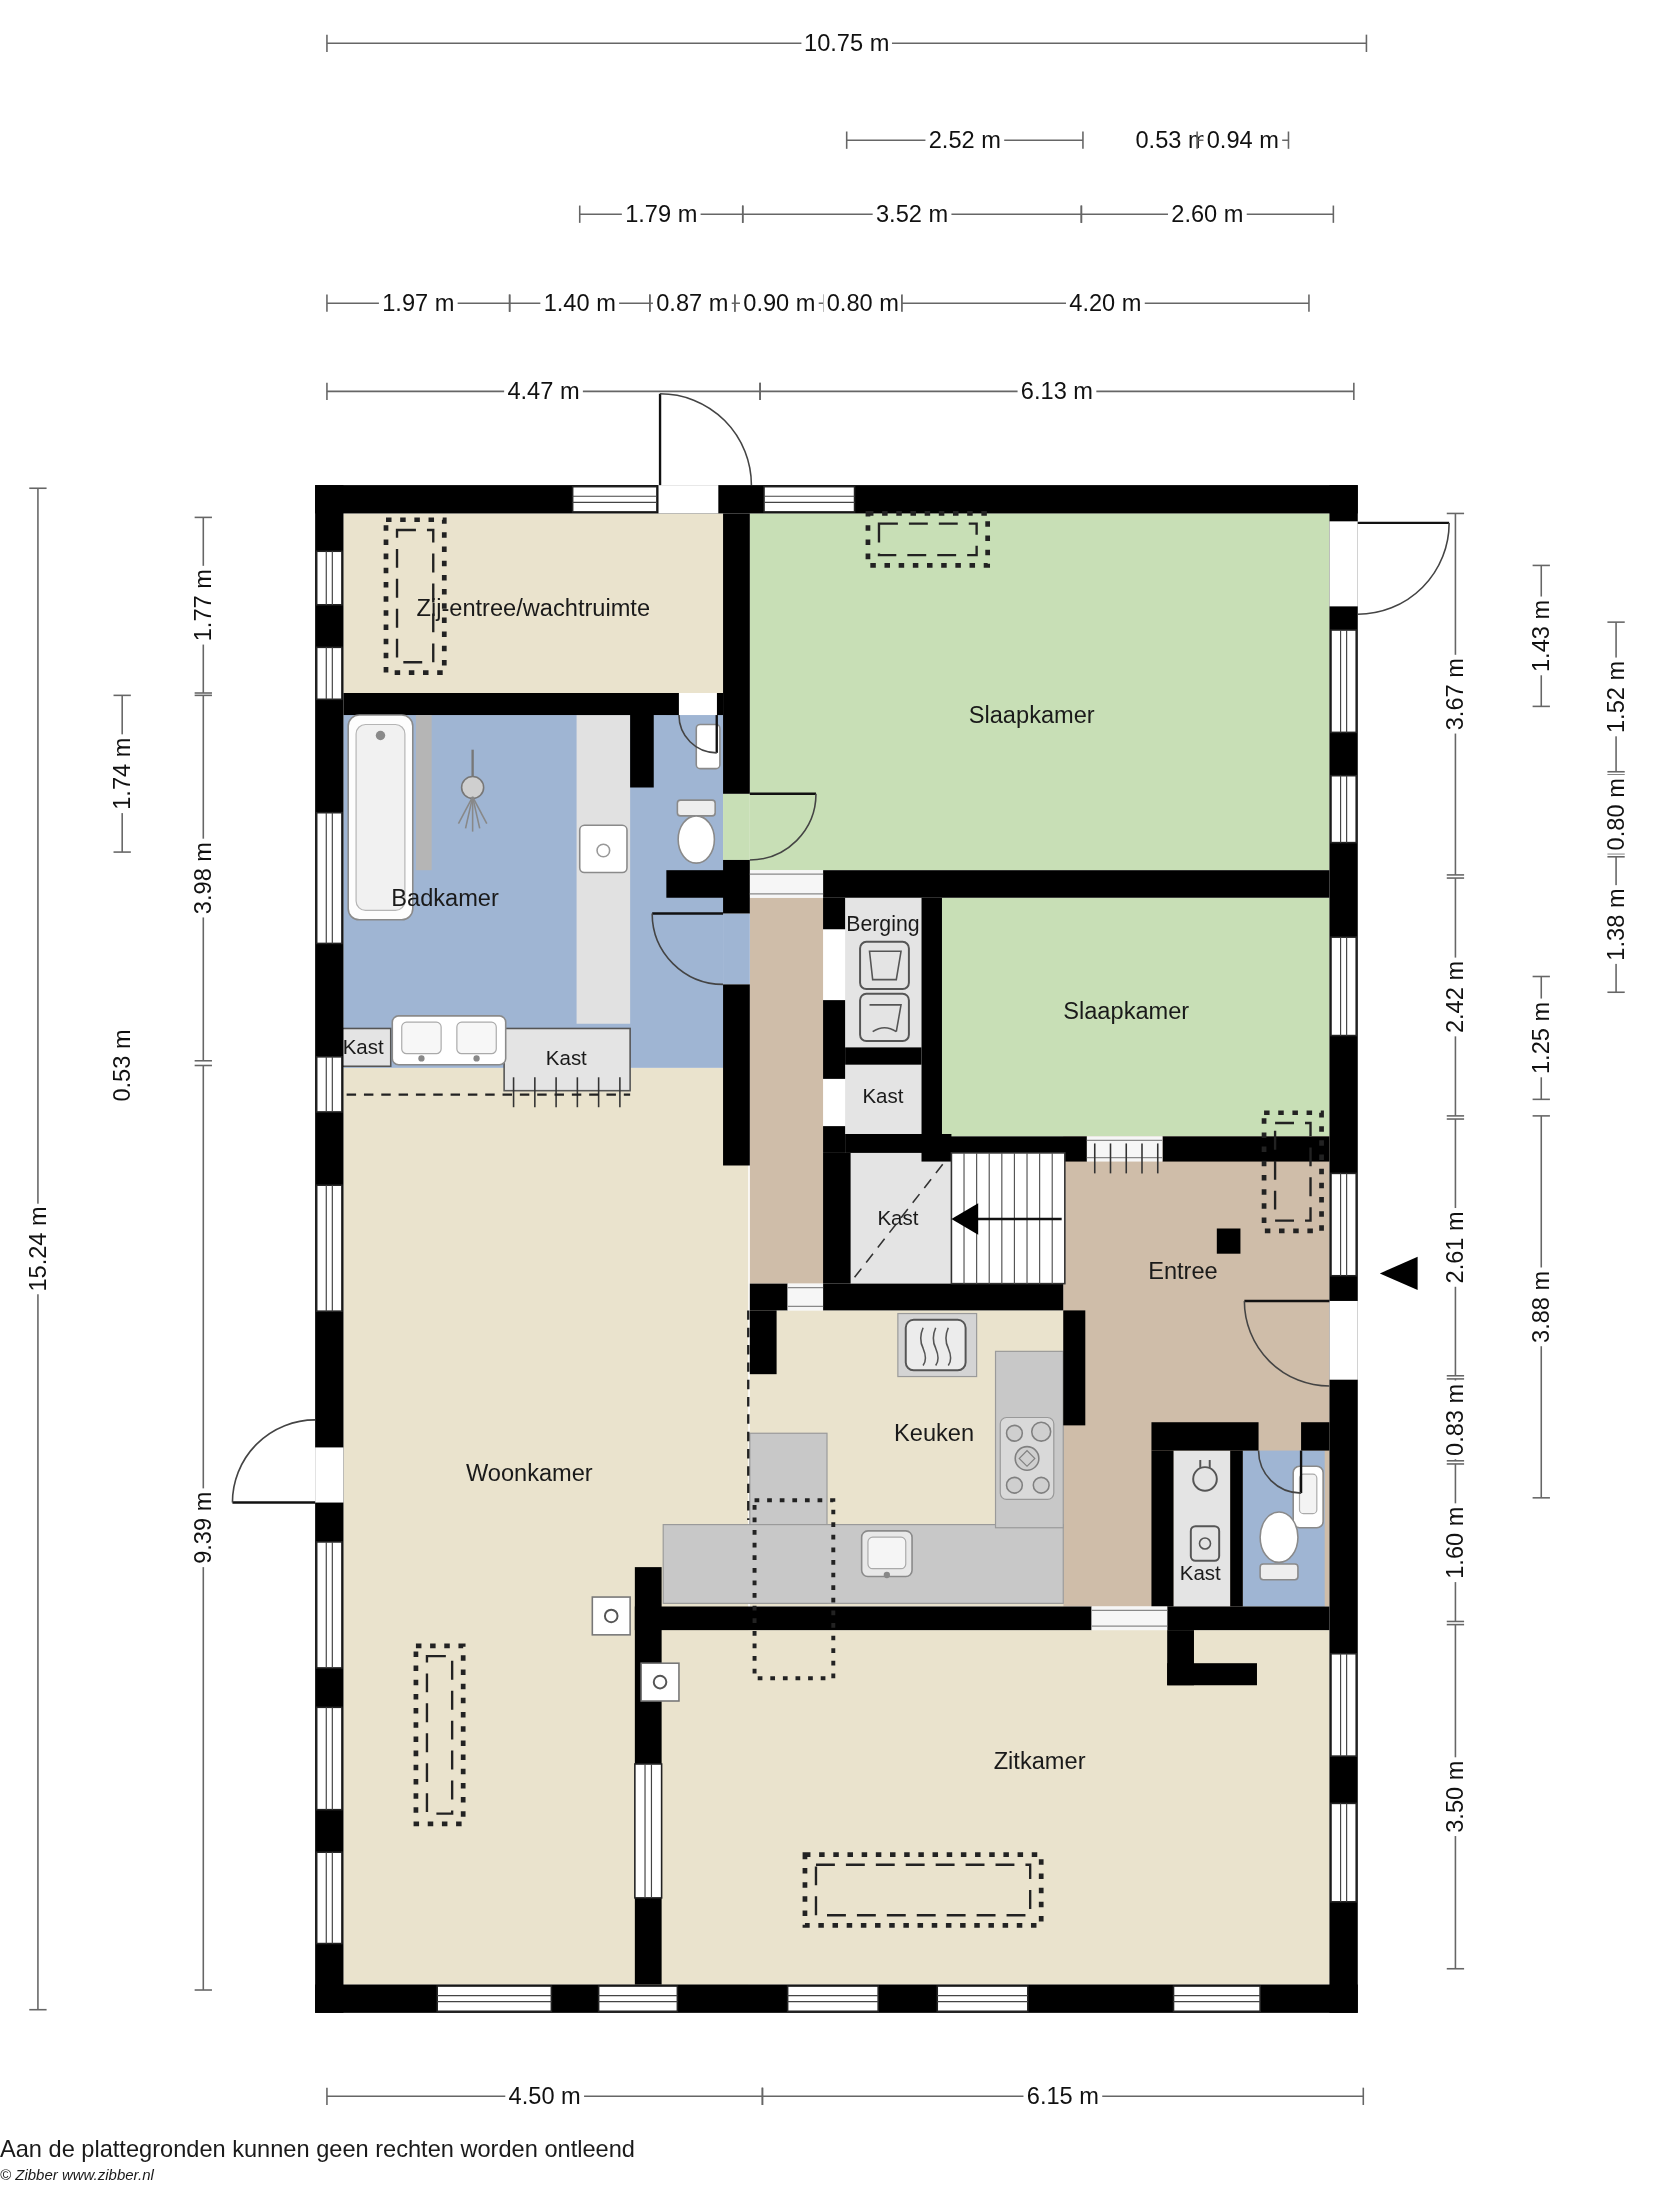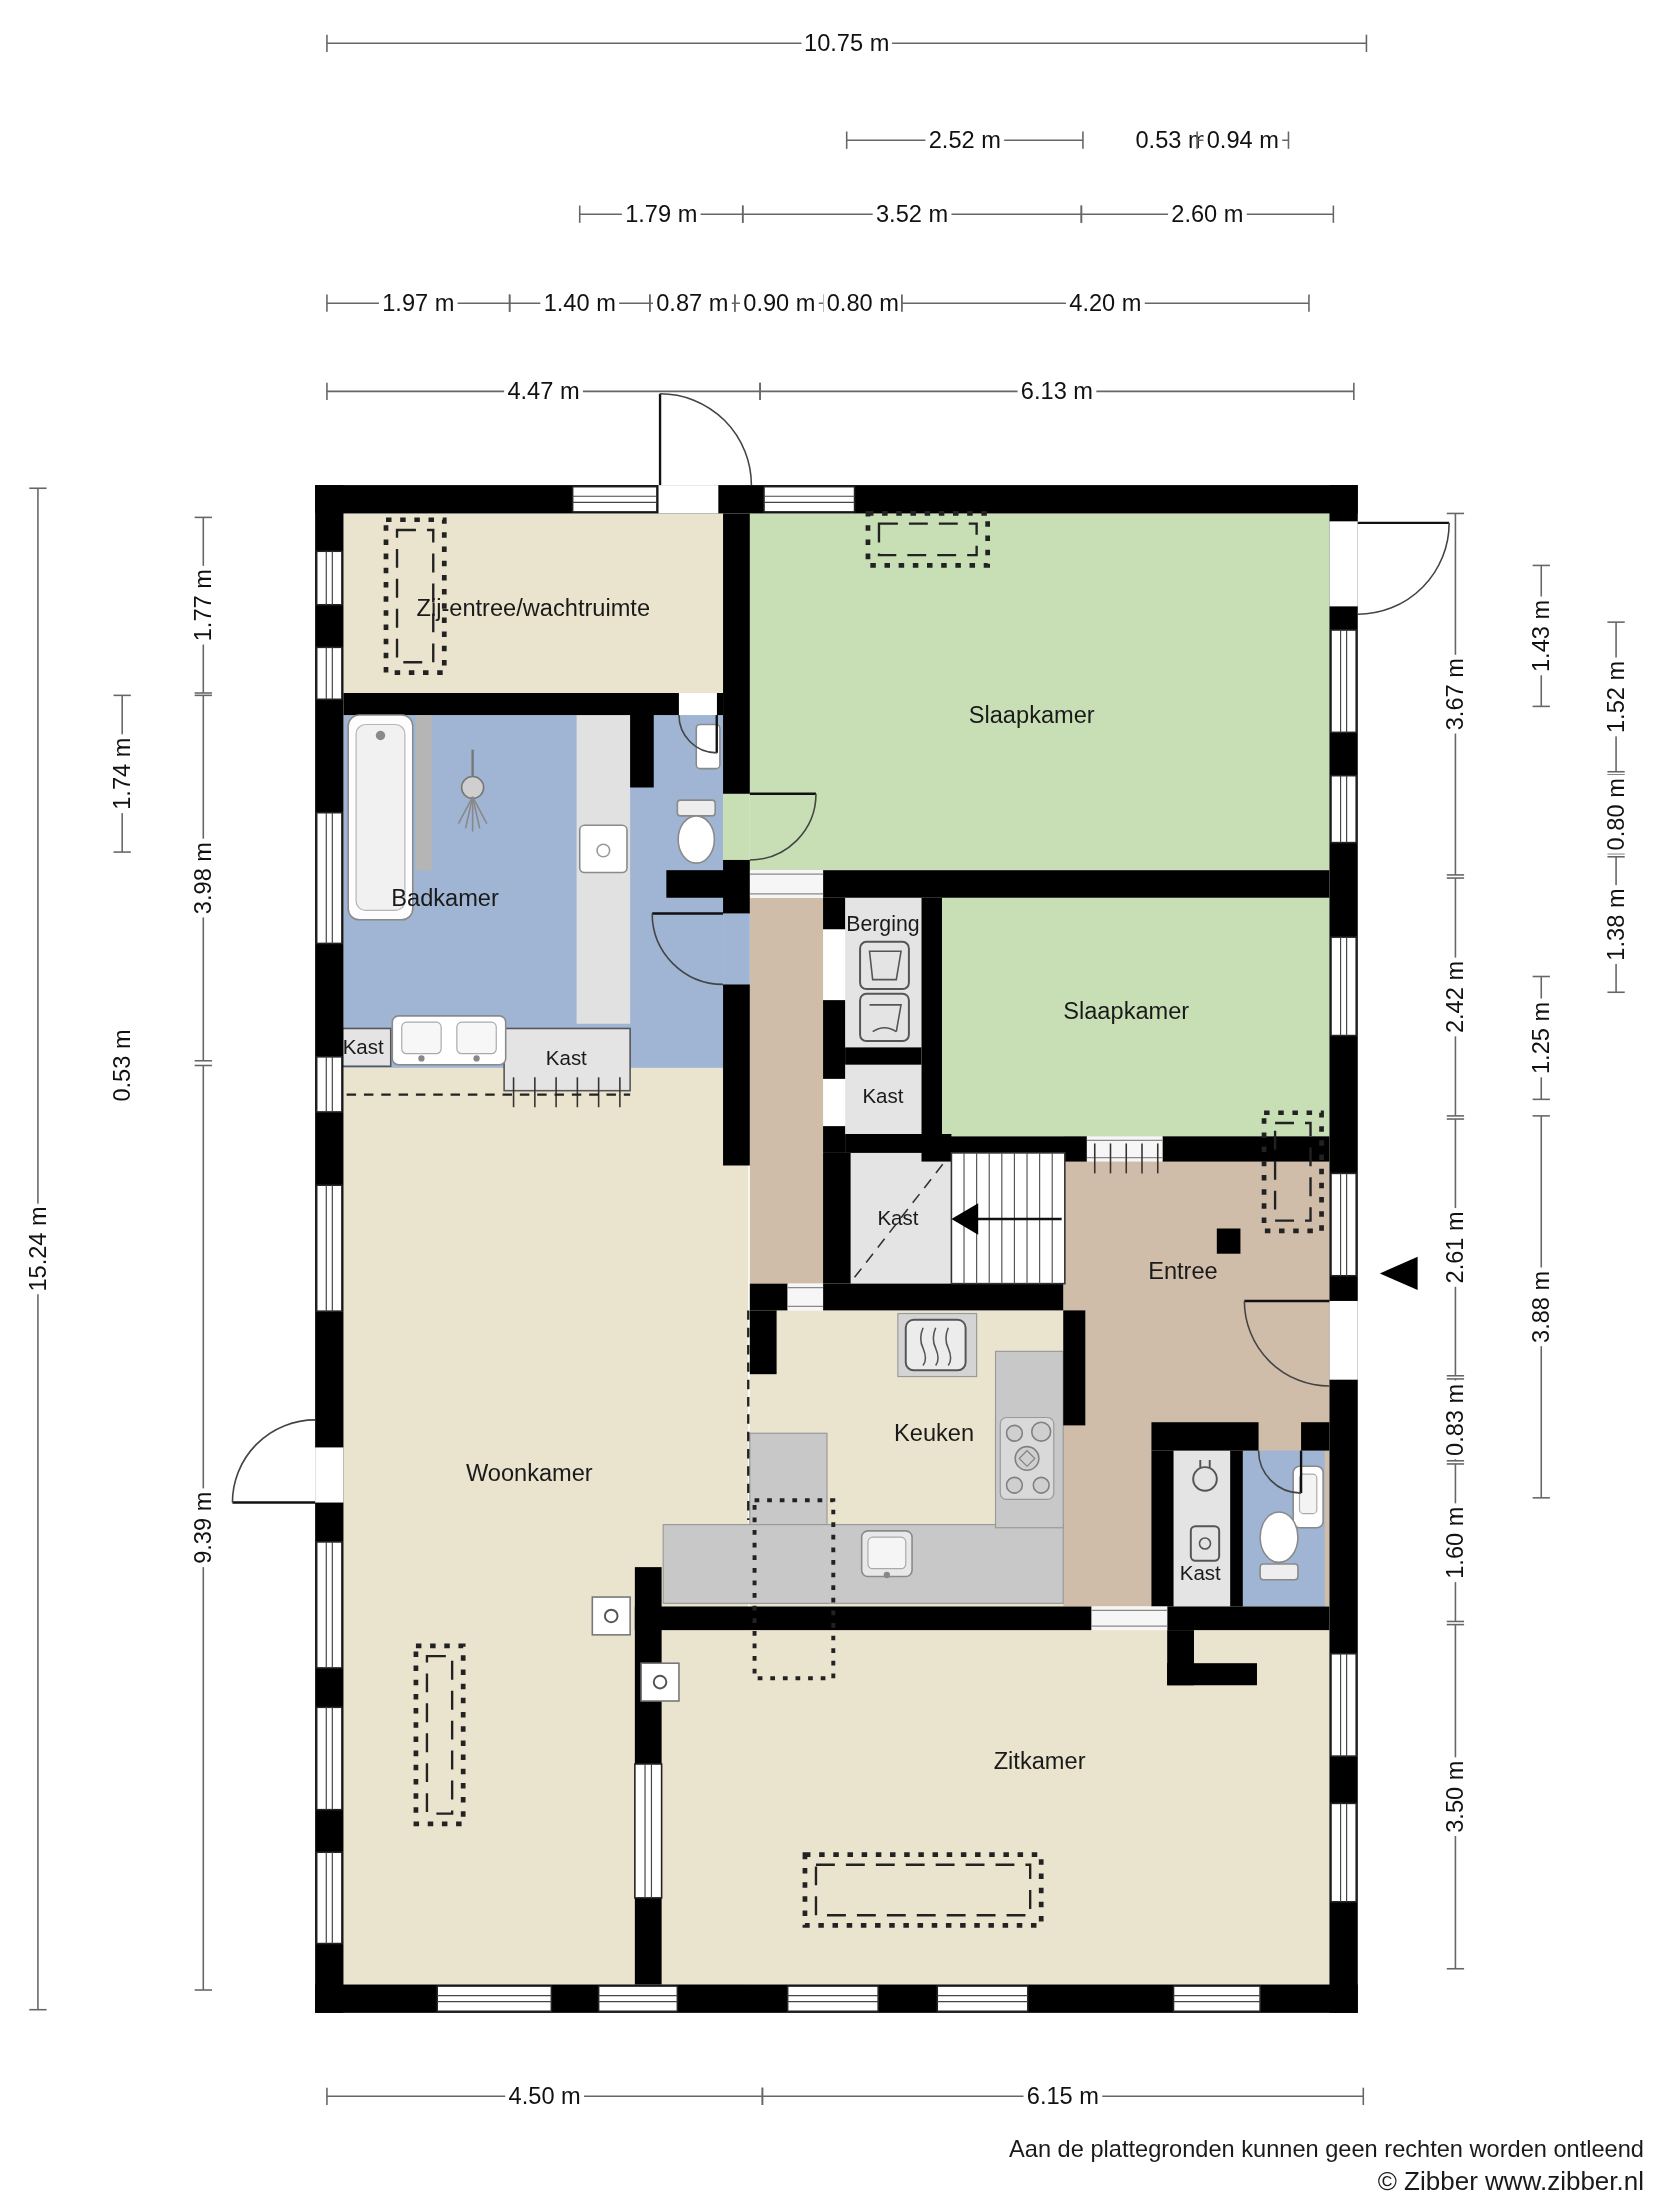--- a/index.html
+++ b/index.html
@@ -1,22 +1,22 @@
 <!DOCTYPE html>
 <html style="font-size:12.6px"><head>
 <meta charset="utf-8">
 <style>
   html,body{margin:0;padding:0;background:#ffffff;}
   .canvas{position:relative;width:1654px;height:2205px;background:#ffffff;overflow:hidden;
           font-family:"Liberation Sans", sans-serif;}
   svg{position:absolute;left:0;top:0;}
-  .footer{position:absolute;left:0;right:10px;text-align:right;color:#1a1a1a;
+  .footer{position:absolute;left:0;right:10px;text-align:left;color:#1a1a1a;
           font-family:"Liberation Sans", sans-serif;}
   #footer1{top:2136px;font-size:23.6px;}
-  #footer2{top:2166px;font-size:26px;}
+  #footer2{top:2166px;font-size:15px;font-style:italic;}
 </style>
 </head>
 <body>
 
 <div class="canvas">
   <svg id="plan" width="1654" height="2205" viewBox="0 0 2100 2800" xmlns="http://www.w3.org/2000/svg">
     <g id="g-floors">
         <rect x="436" y="1356" width="514" height="1164" fill="#eae3cd" stroke="none" stroke-width="2"></rect>
         <rect x="806" y="2070" width="882" height="450" fill="#eae3cd" stroke="none" stroke-width="2"></rect>
         <rect x="952" y="1664" width="398" height="376" fill="#eae3cd" stroke="none" stroke-width="2"></rect>

